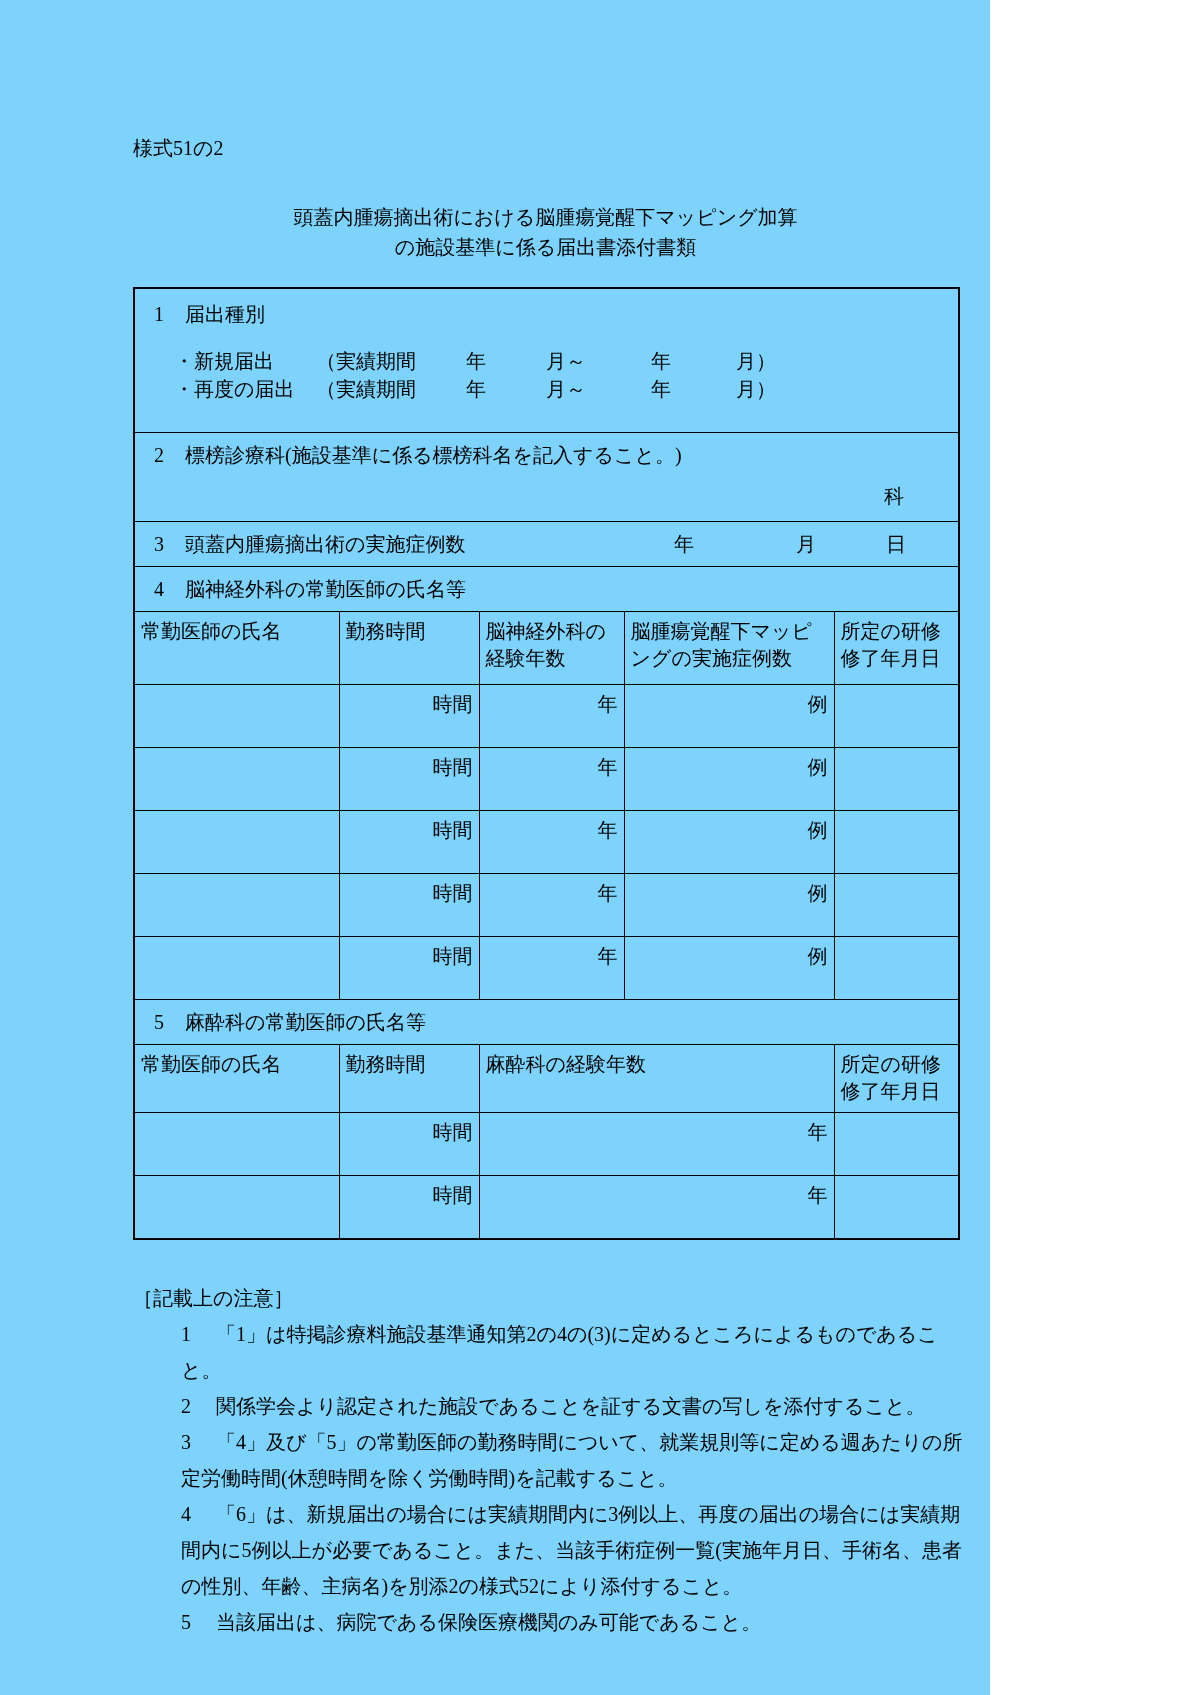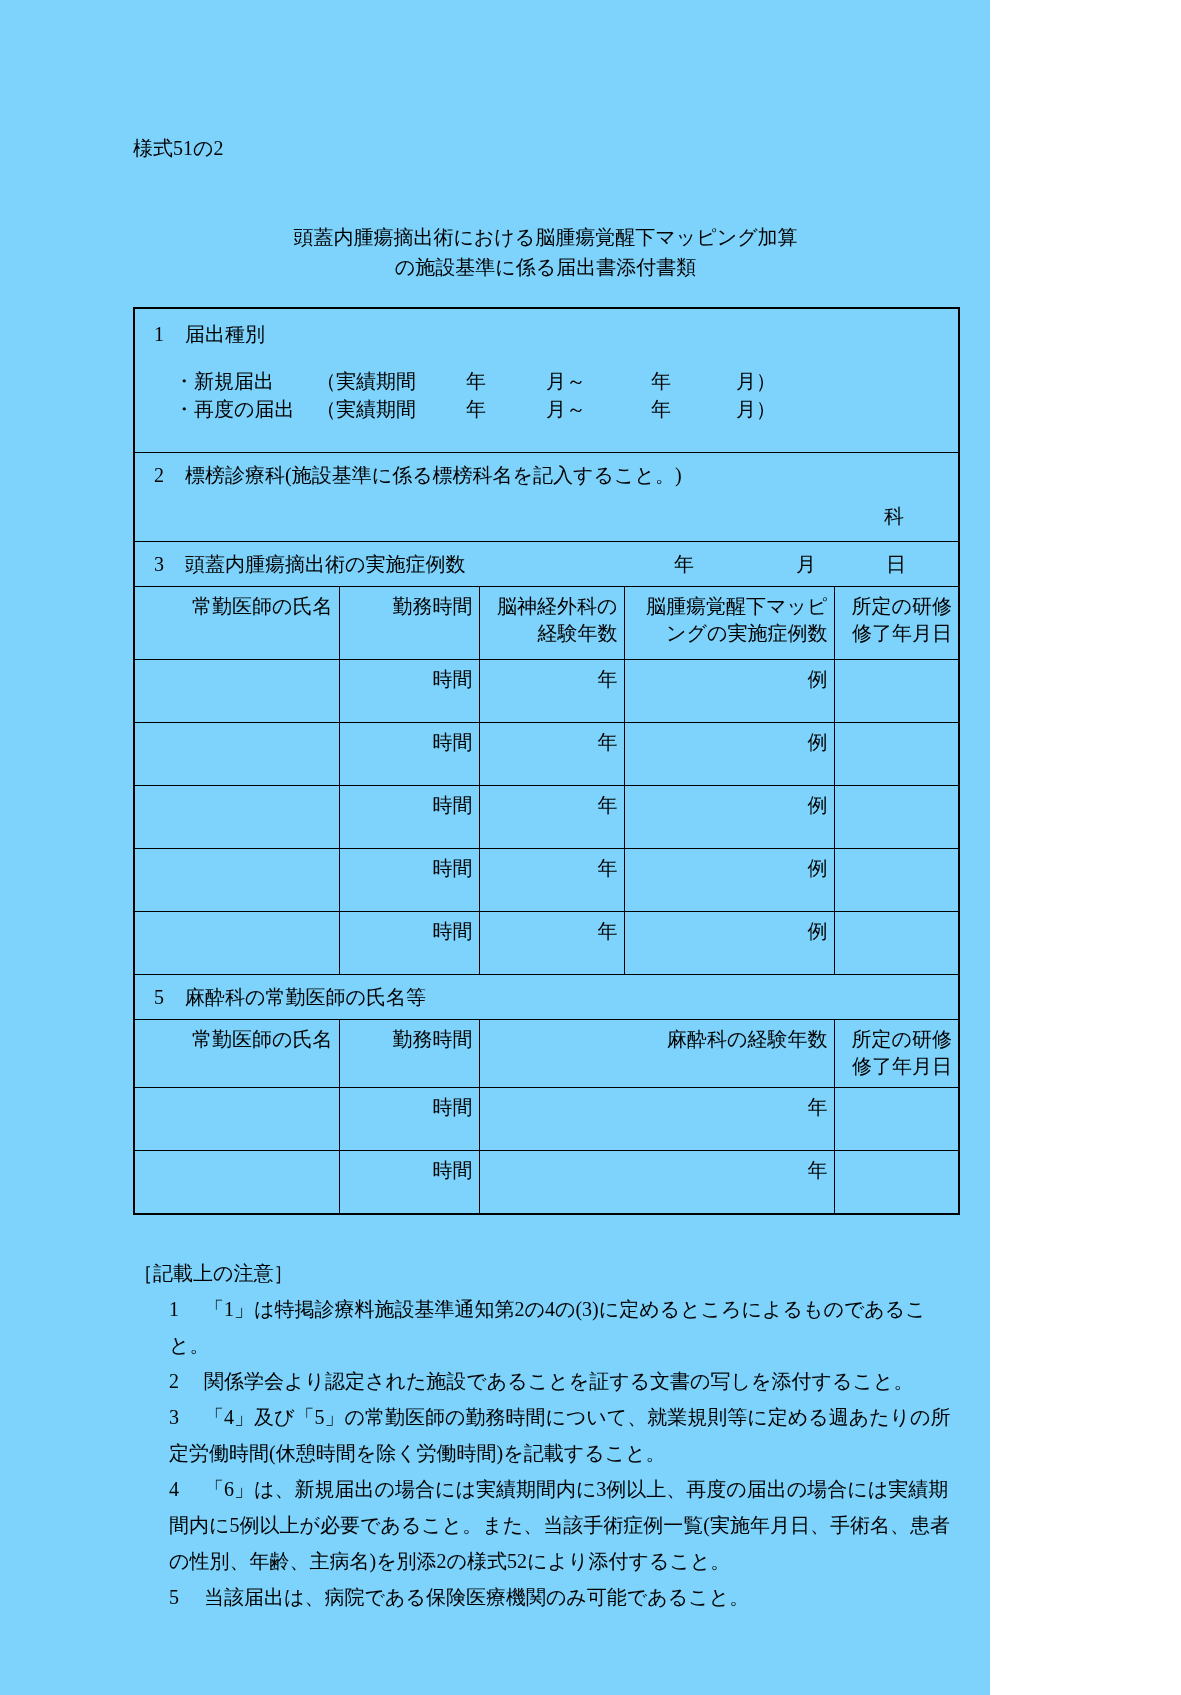--- a/index.html
+++ b/index.html
@@ -2,39 +2,39 @@
 <html><head>
 <meta charset="utf-8">
 <style>
   html, body { margin: 0; padding: 0; background: #ffffff; }
   .page {
     width: 990px; min-height: 1695px; background: #7dd3fc; color: #000;
     font-family: "Liberation Serif", "DejaVu Serif", serif; font-size: 20px;
     padding: 138px 0 60px 133px; box-sizing: border-box;
   }
   .form-number { line-height: 20px; }
-  .title-block { width: 825px; text-align: center; margin-top: 64px; line-height: 30px; }
+  .title-block { width: 825px; text-align: center; margin-top: 44px; line-height: 30px; }
 
   table.form-table {
     border-collapse: collapse; table-layout: fixed; width: 825px;
     margin-top: 25px; border: 2px solid #000;
   }
   table.form-table td { border: 1px solid #000; font-size: 20px; color: #000; padding: 6px; vertical-align: top; }
 
   .rel { position: relative; width: 100%; }
   .abs { position: absolute; white-space: nowrap; line-height: 22px; }
   .sec-num { display: inline-block; min-width: 31px; }
 
-  td.c-head { text-align: right; vertical-align: middle; white-space: pre-line; line-height: 27px; height: 60px; }
+  td.c-head { text-align: left; vertical-align: middle; white-space: pre-line; line-height: 27px; height: 60px; }
   tr.hdr5 td.c-head { height: 55px; }
   td.c-unit { text-align: right; vertical-align: middle; padding-right: 12px; }
   tr.row-data td { height: 50px; }
 
   .notes { margin-top: 40px; width: 832px; line-height: 36px; }
-  .note-item { margin-left: 36px; width: 792px; }
+  .note-item { margin-left: 48px; width: 792px; }
   .note-num { display: inline-block; min-width: 35px; }
 </style>
 </head>
 <body>
 
 <div class="page">
 
   <div class="form-number">様式51の2</div>
 
   <div class="title-block">
@@ -87,20 +87,27 @@
         <td colspan="5">
           <div class="rel" style="height:32px">
             <span class="abs" style="left:13px;top:5px"><span class="sec-num">3</span><span>頭蓋内腫瘍摘出術の実施症例数</span></span>
             <span class="abs" style="left:533px;top:5px">年</span>
             <span class="abs" style="left:655px;top:5px">月</span>
             <span class="abs" style="left:745px;top:5px">日</span>
           </div>
         </td>
       </tr>
 
+      <tr>
+        <td colspan="5">
+          <div class="rel" style="height:32px">
+            <span class="abs" style="left:13px;top:5px"><span class="sec-num">4</span><span>脳神経外科の常勤医師の氏名等</span></span>
+          </div>
+        </td>
+      </tr>
 
       <tr>
         <td class="c-head">常勤医師の氏名</td>
         <td class="c-head">勤務時間</td>
         <td class="c-head">脳神経外科の
 経験年数</td>
         <td class="c-head">脳腫瘍覚醒下マッピ
 ングの実施症例数</td>
         <td class="c-head">所定の研修
 修了年月日</td>

